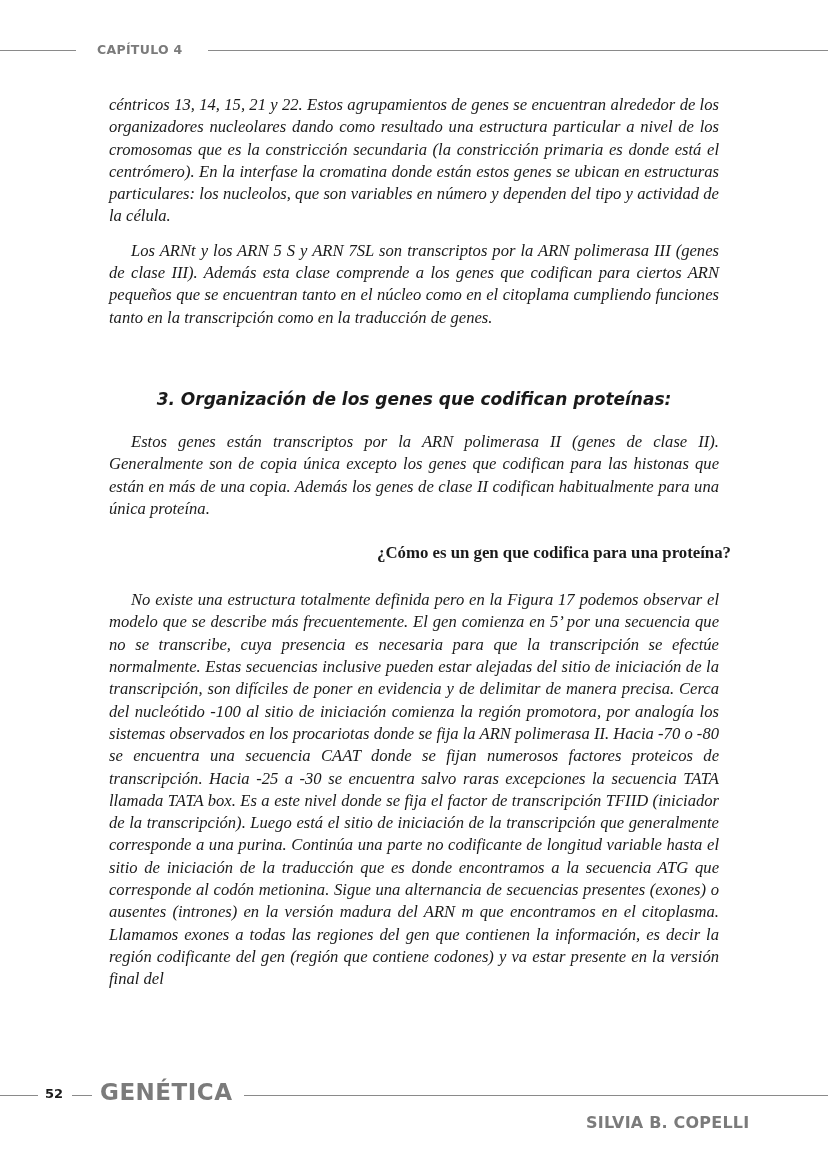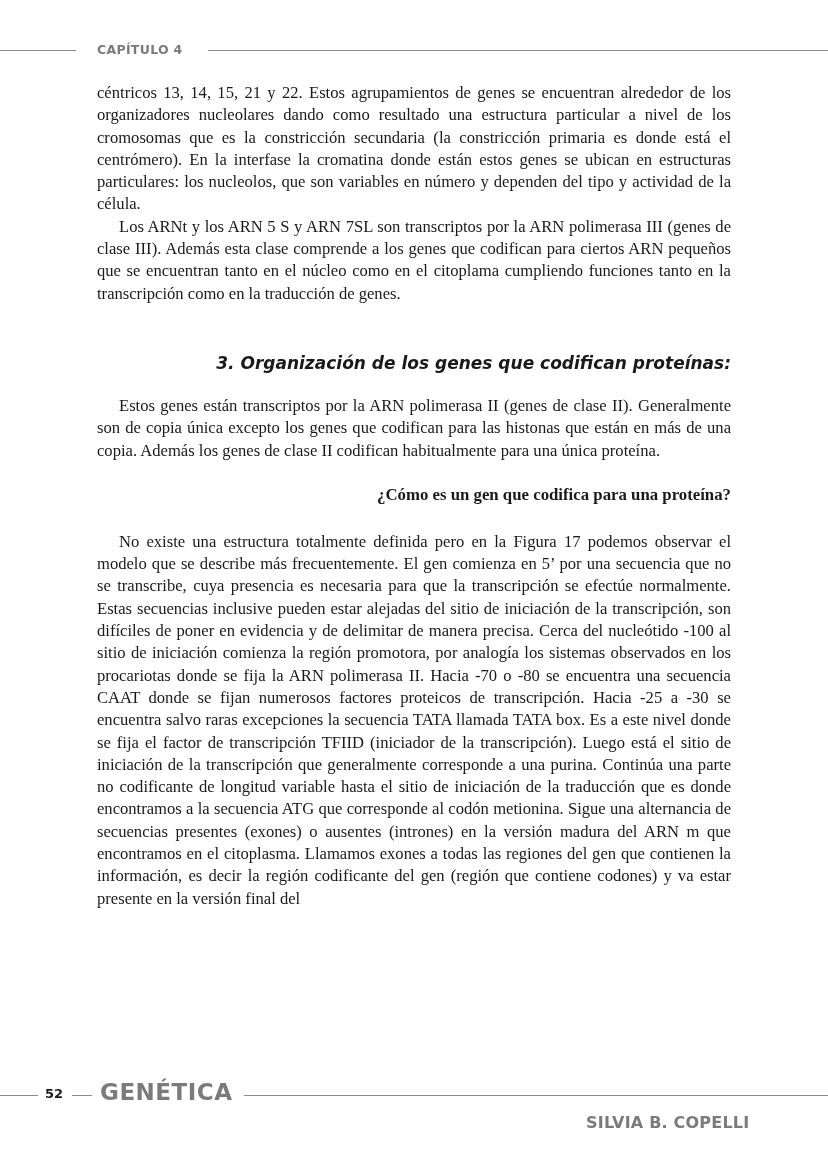--- a/index.html
+++ b/index.html
@@ -5,24 +5,24 @@
   html, body { margin: 0; padding: 0; background: #ffffff; }
   body { width: 828px; height: 1168px; position: relative; overflow: hidden; }
 
   .header { position: absolute; top: 38px; left: 0; width: 693px; height: 24px; }
   .hline { position: absolute; height: 1px; background: #8a8a8a; }
   .header .left-line { top: 12px; left: 0; width: 76px; }
   .header .right-line { top: 12px; left: 208px; width: 620px; }
   .chapter-label { position: absolute; left: 97px; top: 4px; font-family: "DejaVu Sans", sans-serif; font-weight: bold; font-size: 12.5px; letter-spacing: 0.3px; color: #7b7b7b; }
 
   .content { position: absolute; left: 97px; top: 82px; width: 634px; font-family: "Liberation Serif", serif; font-size: 16.6px; line-height: 22.3px; color: #1a1a1a; text-align: justify; }
-  .content p { margin: 0; }
+  .content p { margin: 12px; font-style: italic; }
   .indent { text-indent: 22px; }
   .gap-large { height: 46px; }
-  .section-title { font-family: "DejaVu Sans", sans-serif; font-style: italic; font-weight: bold; font-size: 17px; line-height: 24px; color: #1a1a1a; margin: 0 0 20px 0; text-align: right; }
+  .section-title { font-family: "DejaVu Sans", sans-serif; font-style: italic; font-weight: bold; font-size: 17px; line-height: 24px; color: #1a1a1a; margin: 0 0 20px 0; text-align: center; }
   .subheading { font-family: "Liberation Serif", serif; font-weight: bold; font-size: 16.8px; line-height: 22px; margin: 22px 0 25px 0; text-align: right; }
 
   .footer { position: absolute; top: 1082px; left: 0; width: 760px; height: 60px; }
   .footer .left-line { top: 13px; left: 0; width: 38px; }
   .footer .mid-line { top: 13px; left: 72px; width: 20px; }
   .footer .right-line { top: 13px; left: 244px; width: 584px; }
   .page-number { position: absolute; left: 45px; top: 4px; font-family: "DejaVu Sans", sans-serif; font-weight: bold; font-size: 13px; color: #1a1a1a; }
   .book-title { position: absolute; left: 100px; top: -3px; font-family: "DejaVu Sans", sans-serif; font-weight: bold; font-size: 23px; letter-spacing: 0.5px; color: #7b7b7b; }
   .book-subtitle { position: absolute; left: 99px; top: 32px; font-family: "DejaVu Sans", sans-serif; font-weight: bold; font-size: 11.5px; color: #7b7b7b; }
   .author { position: absolute; left: 586px; top: 31px; font-family: "DejaVu Sans", sans-serif; font-weight: bold; font-size: 16px; color: #7b7b7b; letter-spacing: 0.2px; }

